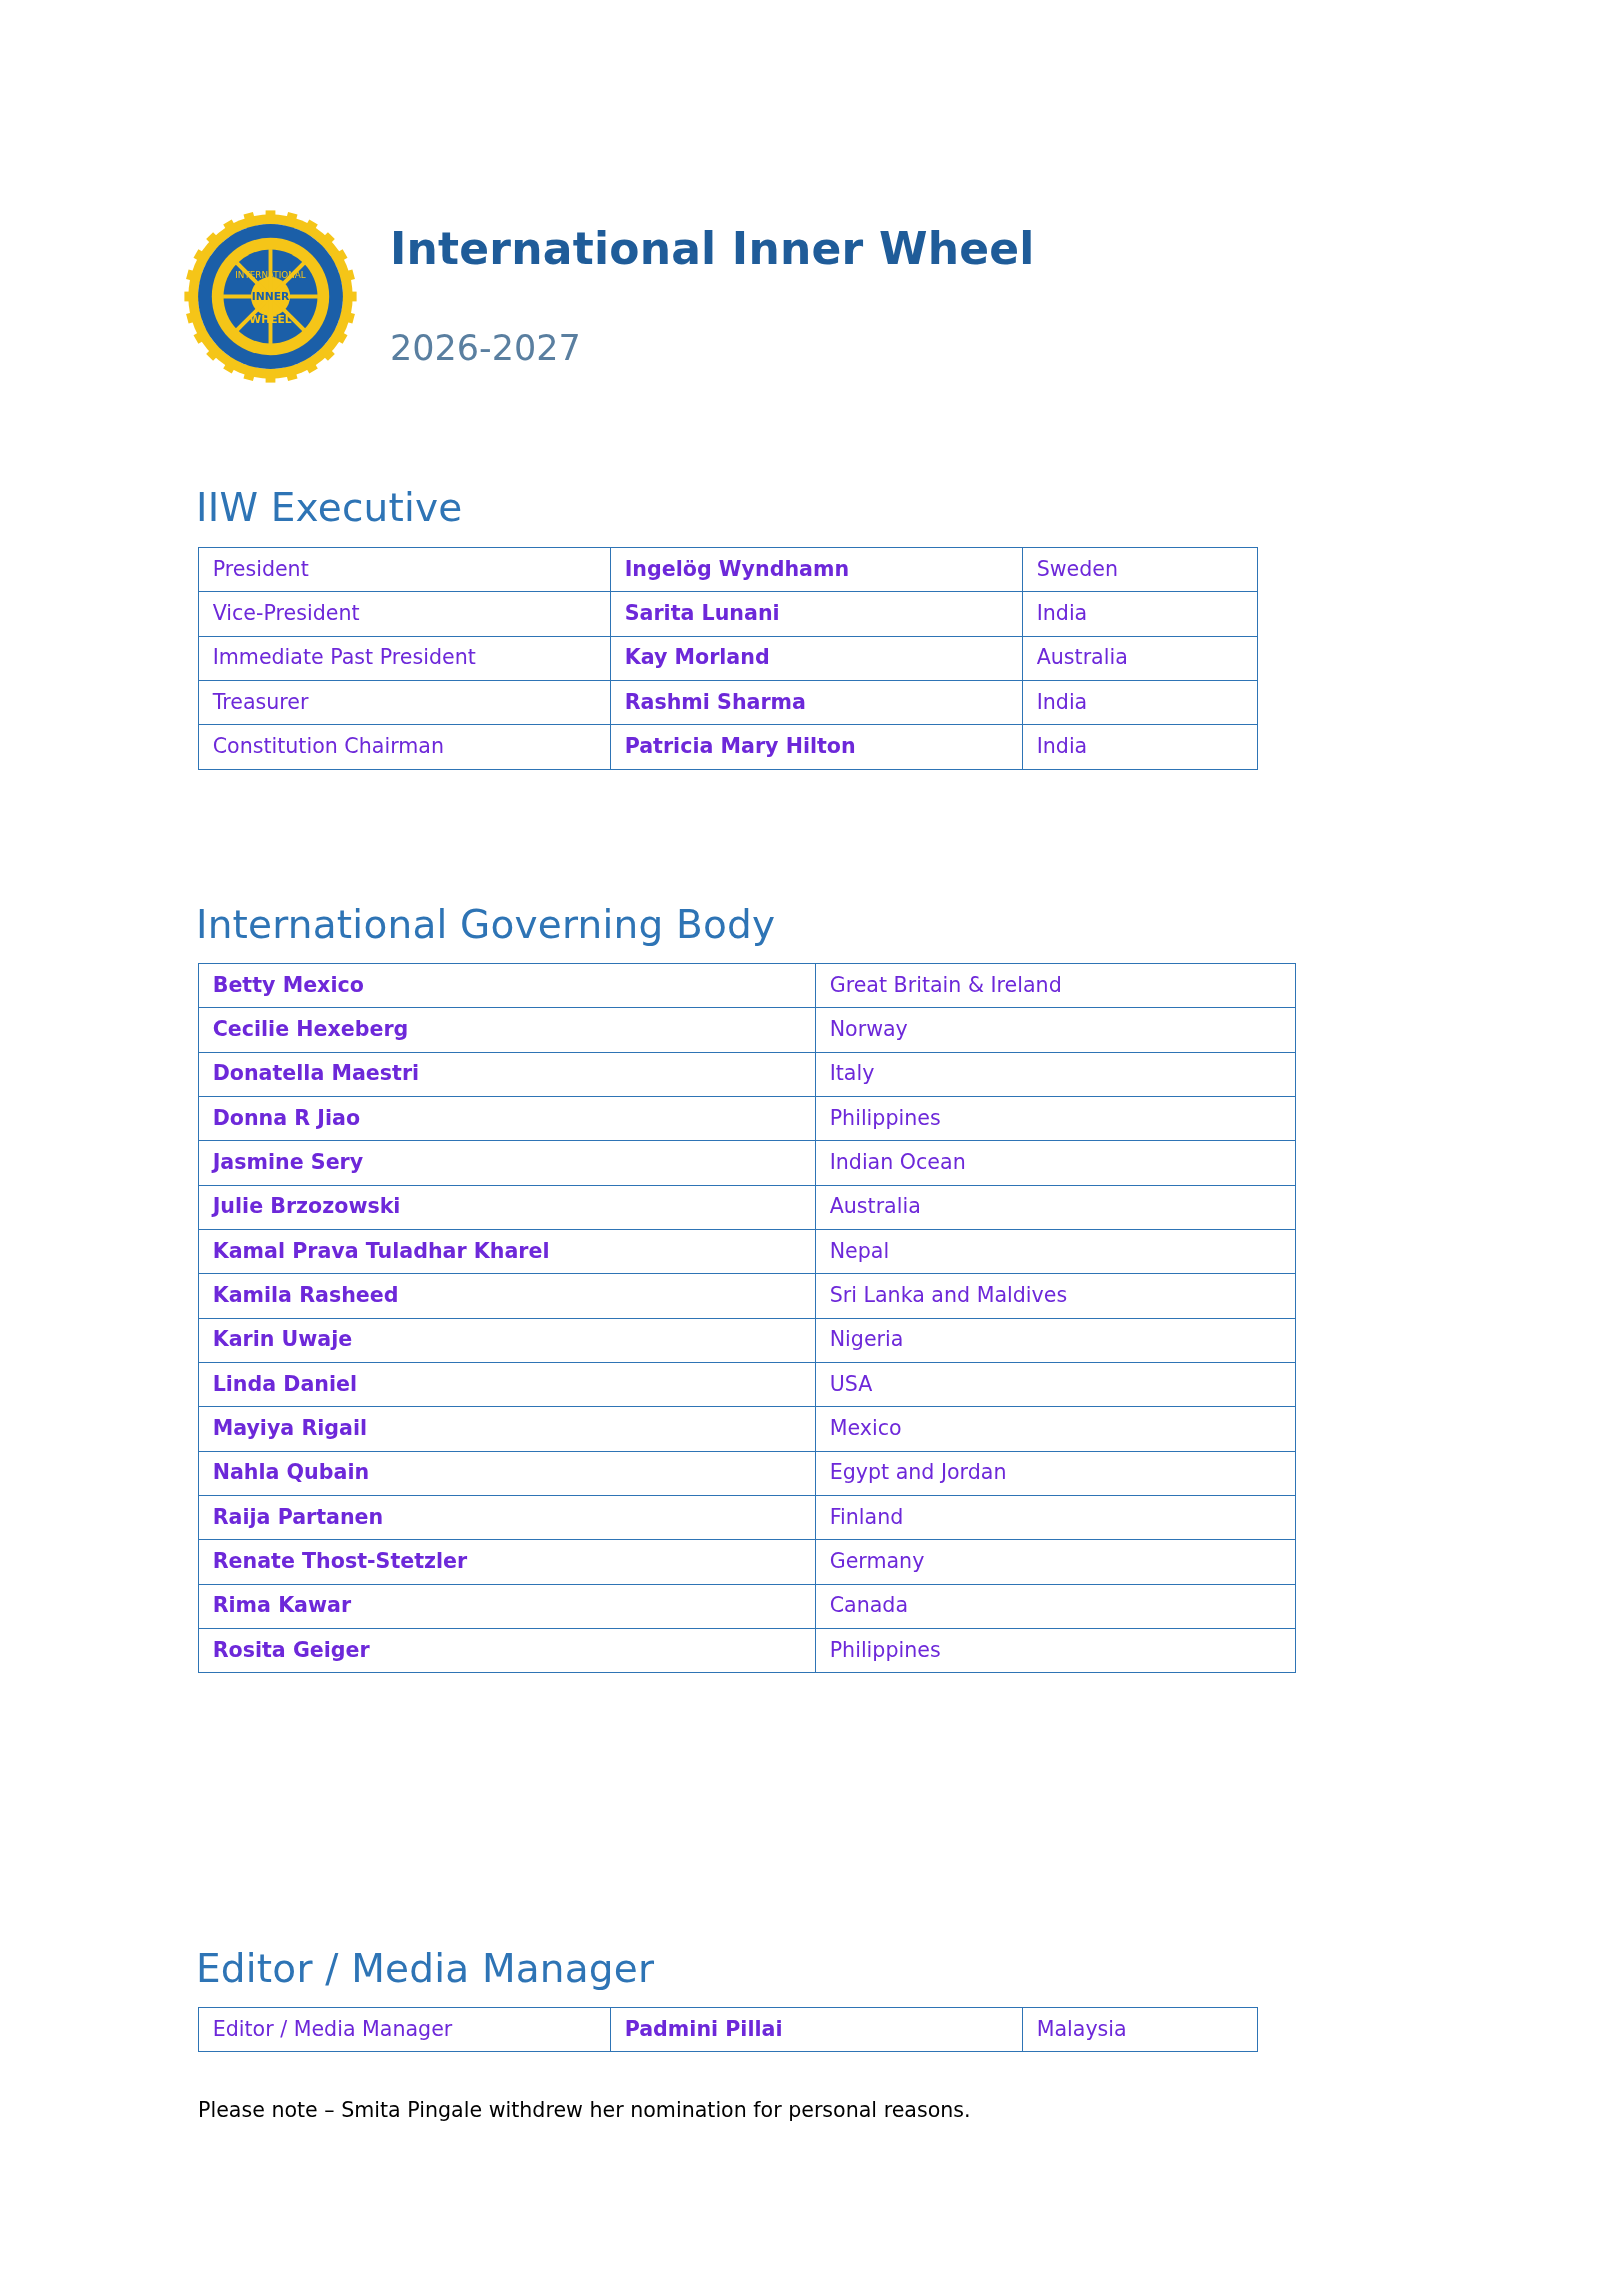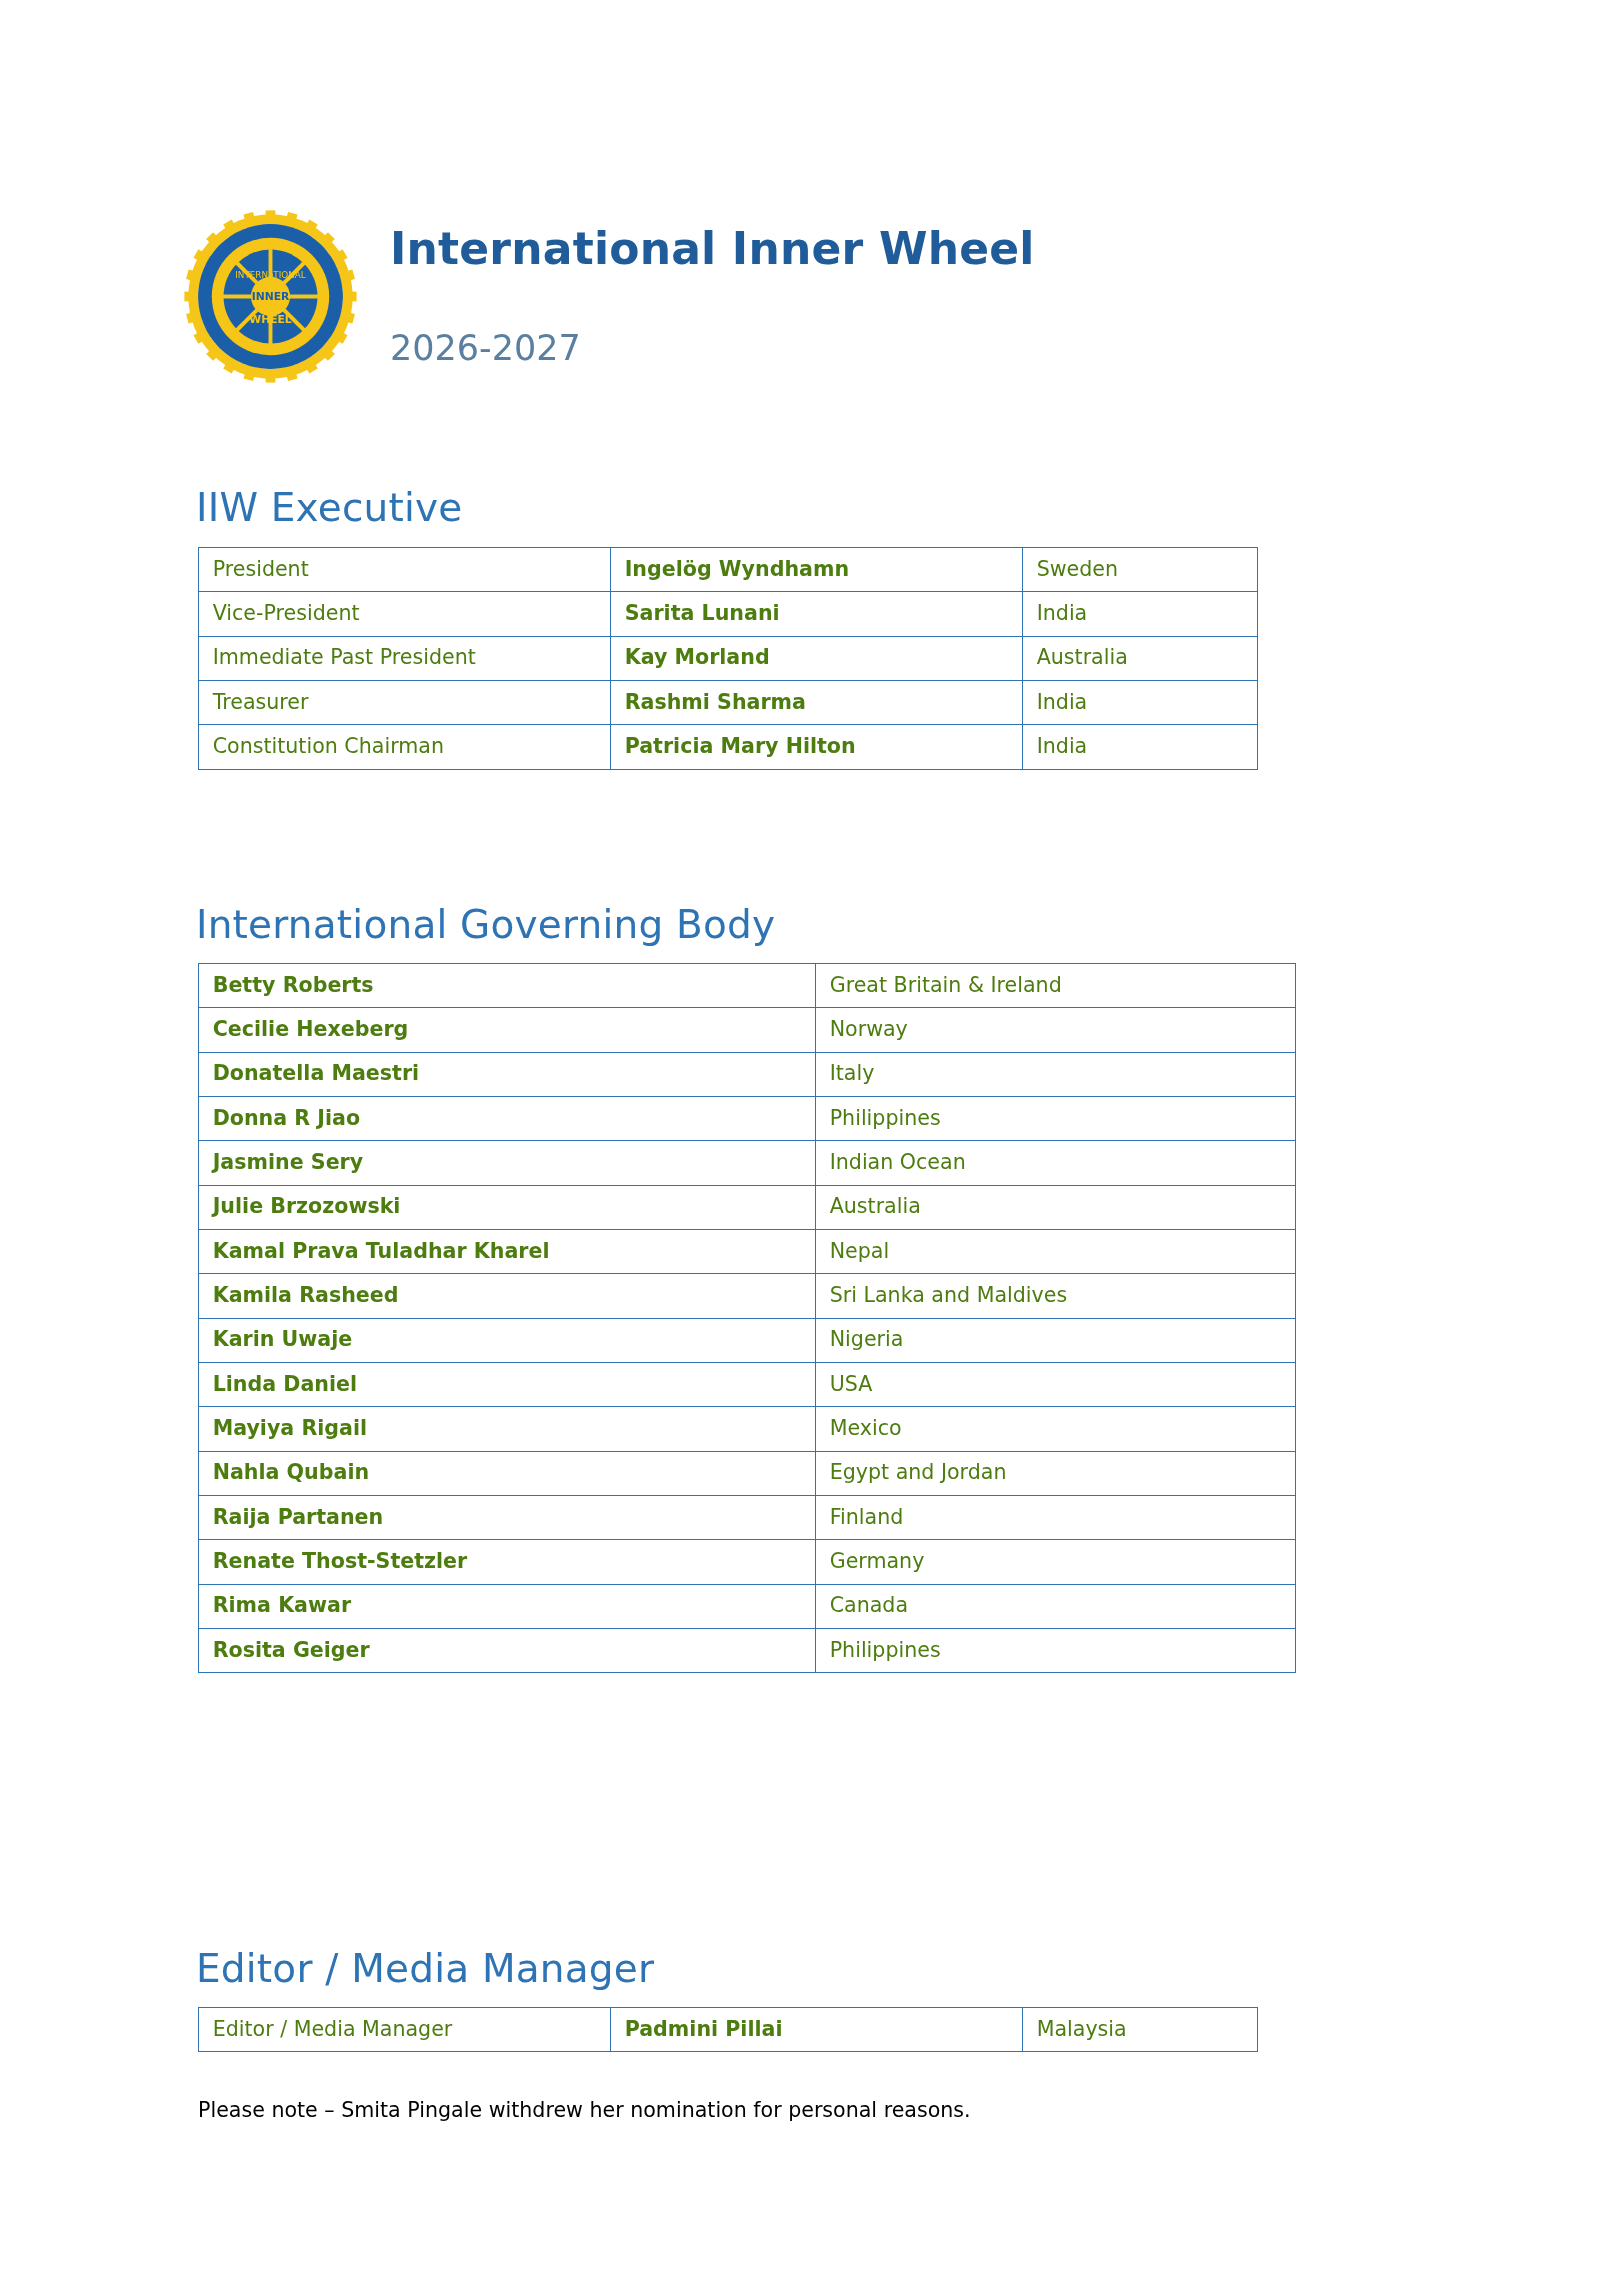--- a/index.html
+++ b/index.html
@@ -73,21 +73,21 @@
   table {
     position: absolute;
     border-collapse: collapse;
     font-size: 20.6px;
   }
   table td {
     border: 1.6px solid #2E74B5;
     padding: 8.8px 13.7px;
     vertical-align: middle;
     line-height: 1.25;
-    color: #4d7c0f;
+    color: #6d28d9;
     height: 37px;
     box-sizing: border-box;
   }
   .c-role  { width: 412px; font-weight: normal; }
   .c-name  { width: 412px; font-weight: bold; }
   .c-place { width: 235px; font-weight: normal; }
 
   .igb-name    { width: 617px; font-weight: bold; }
   .igb-country { width: 480px; font-weight: normal; }
 
@@ -195,21 +195,21 @@
         <td class="c-place">India</td>
       </tr>
     </tbody>
   </table>
 
   <div class="section-title" style="left:196px; top:902px;">International Governing Body</div>
 
   <table style="left:198px; top:963px;">
     <tbody>
       <tr>
-        <td class="igb-name">Betty Roberts</td>
+        <td class="igb-name">Betty Mexico</td>
         <td class="igb-country">Great Britain &amp; Ireland</td>
       </tr>
       <tr>
         <td class="igb-name">Cecilie Hexeberg</td>
         <td class="igb-country">Norway</td>
       </tr>
       <tr>
         <td class="igb-name">Donatella Maestri</td>
         <td class="igb-country">Italy</td>
       </tr>

